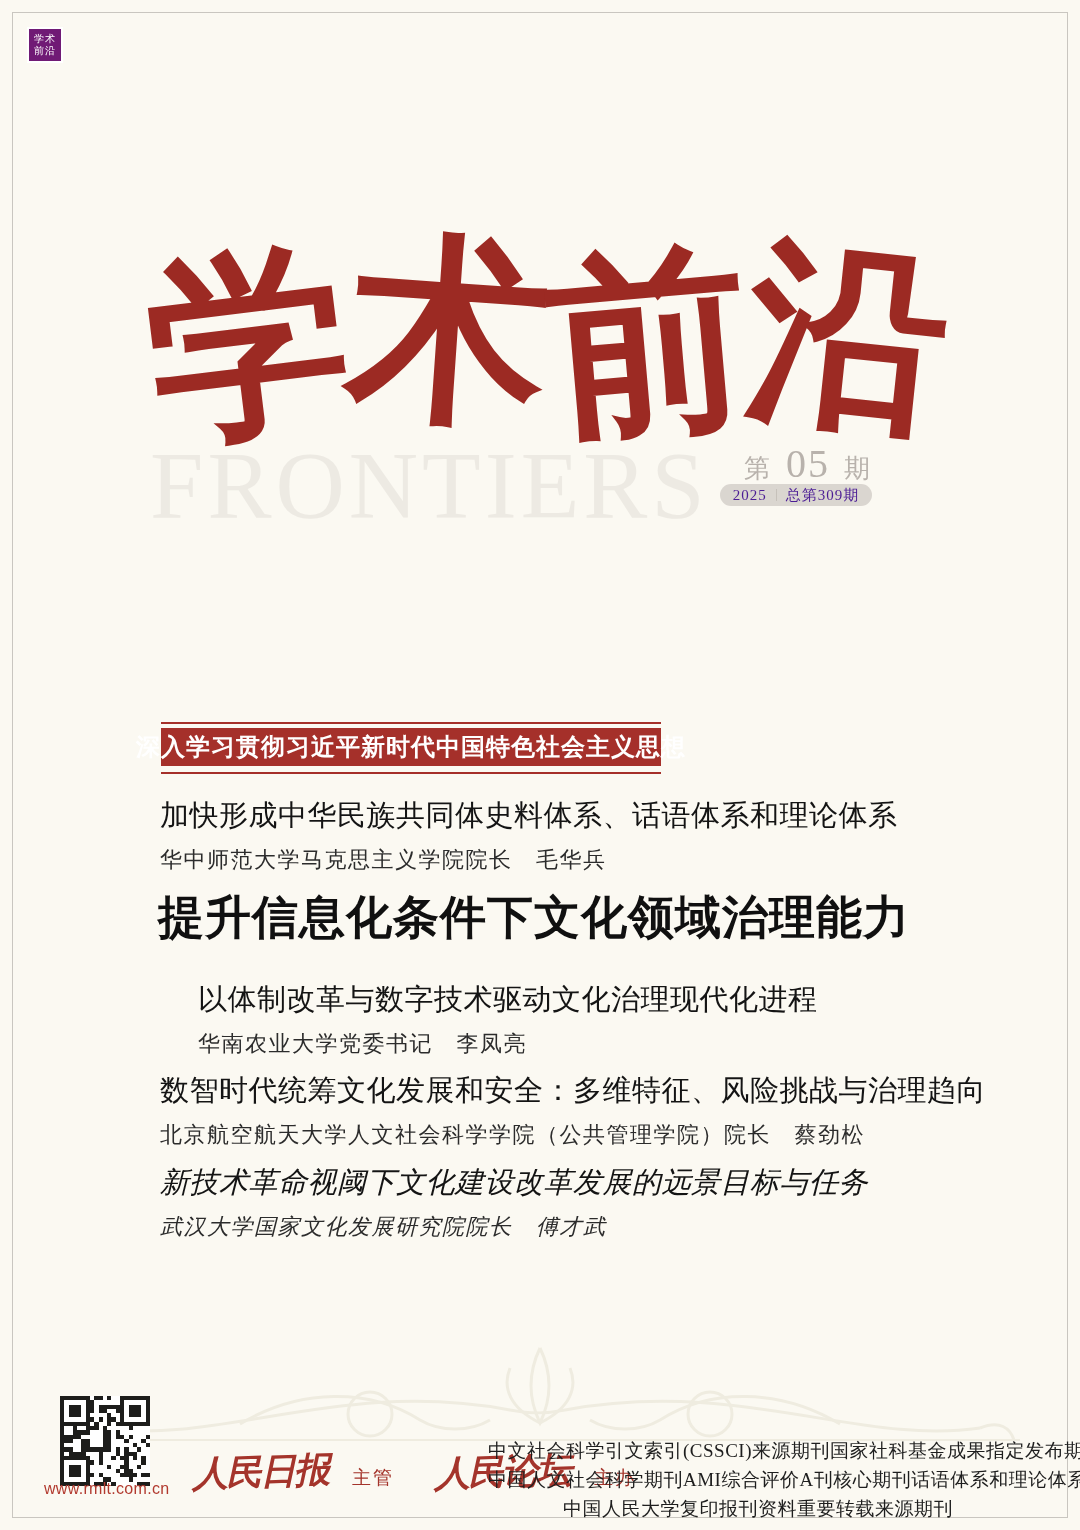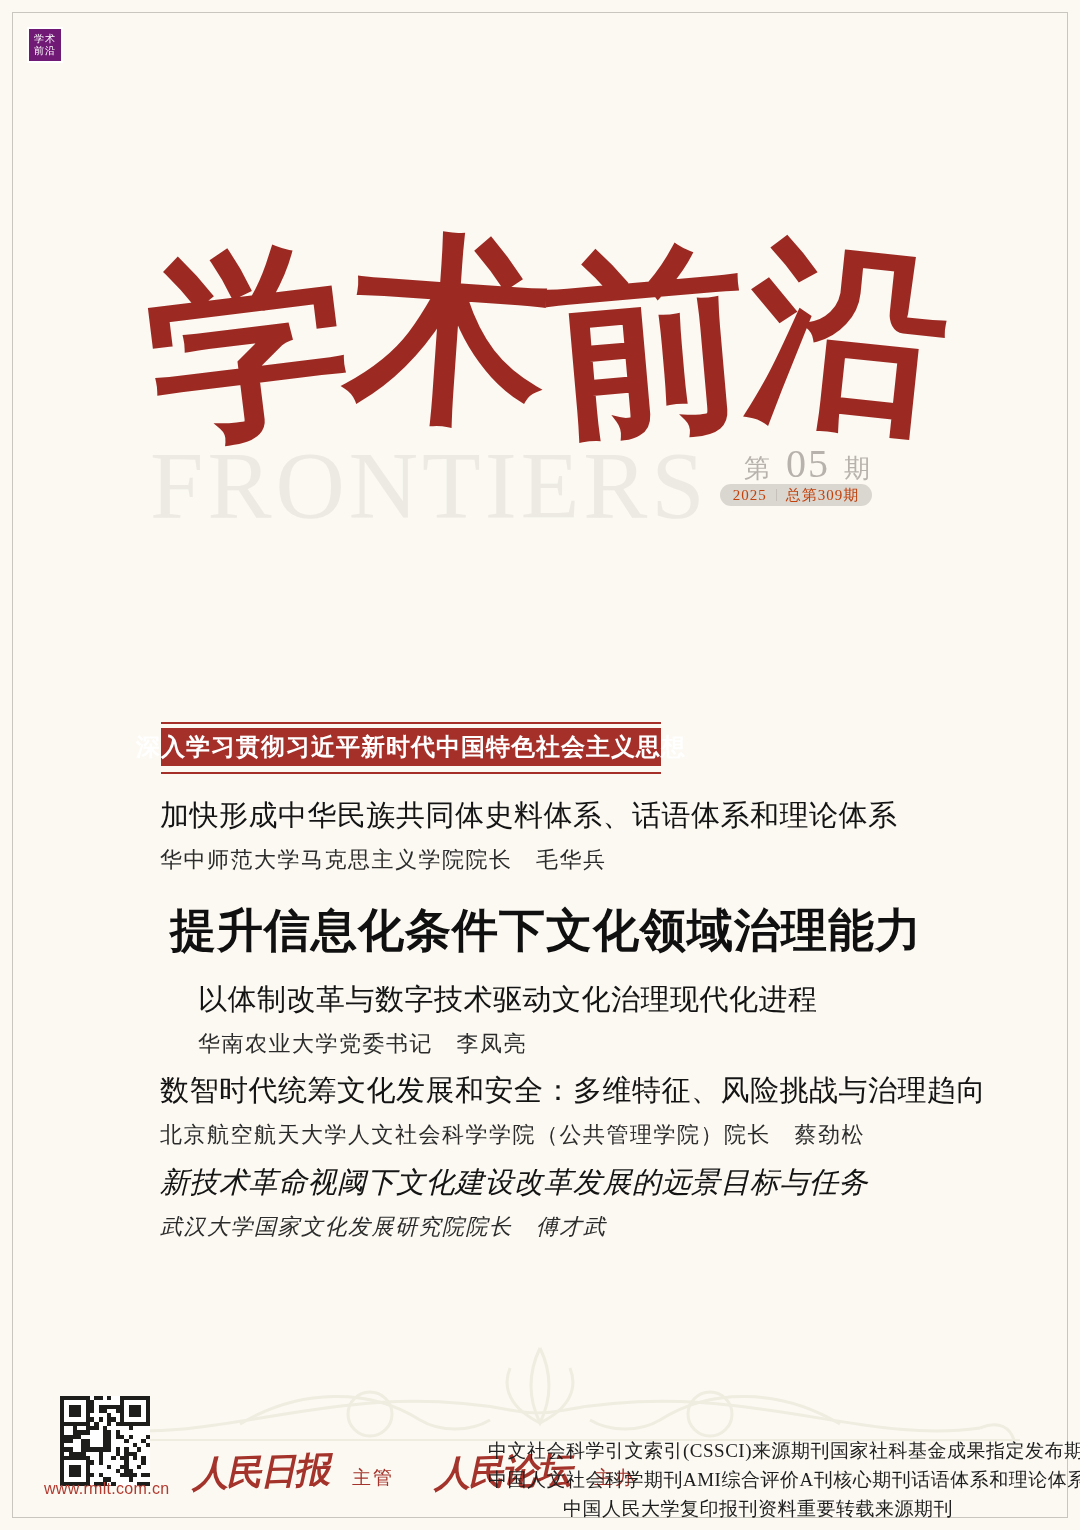--- a/index.html
+++ b/index.html
@@ -27,21 +27,21 @@
   }
   .issue-line {
     position:absolute; left:700px; top:440px; width:172px;
     display:flex; justify-content:flex-end; align-items:baseline; gap:14px;
     color:#b8b2ac; font-family:"Liberation Serif", serif;
   }
   .issue-line .fix { font-size:26px; letter-spacing:2px; }
   .issue-line .num { font-size:40px; letter-spacing:2px; }
   .issue-band {
     position:absolute; left:720px; top:484px; width:152px; height:22px;
-    background:#dad6d0; color:#c2410c; font-size:15px; letter-spacing:1px;
+    background:#dad6d0; color:#4c1d95; font-size:15px; letter-spacing:1px;
     display:flex; align-items:center; justify-content:center; gap:9px;
     font-family:"Liberation Serif", serif;
     border-radius:11px;
   }
   .band-div { width:1px; height:12px; background:#c6c1ba; }
   
   .rule { position:absolute; left:161px; width:500px; height:2px; background:#a5302a; }
   .rule-top { top:722px; }
   .rule-bottom { top:772px; }
   .banner {
@@ -56,22 +56,22 @@
   .a-title {
     font-family:"Liberation Sans", sans-serif; font-size:29px; line-height:1.2;
     color:#141414; letter-spacing:0.5px; white-space:nowrap;
   }
   .a-author {
     margin-top:12px; font-family:"Liberation Serif", serif; font-size:22px;
     color:#2c2c2c; letter-spacing:1.5px; white-space:nowrap;
   }
   .art-0 { top:798px; }
   .featured {
-    position:absolute; left:158px; top:892px; width:880px; margin:12px;
-    font-family:Liberation Sans, sans-serif; font-weight:700; font-size:46px;
+    position:absolute; left:158px; top:892px; width:880px; margin:0;
+    font-family:Liberation Serif, serif; font-weight:700; font-size:46px;
     line-height:1.15; color:#101010; letter-spacing:1px; white-space:nowrap;
   }
   .art-1 { top:982px;margin-left:38px; }
   .art-2 { top:1073px; }
   .art-3 { top:1165px;font-style:italic; }
   .art-4 { top:1259px; }
   
   .ornament { position:absolute; left:40px; top:1328px; width:1000px; height:130px; pointer-events:none; }
   
   .qr { position:absolute; left:60px; top:1396px; width:90px; height:90px; background:#ffffff; }

